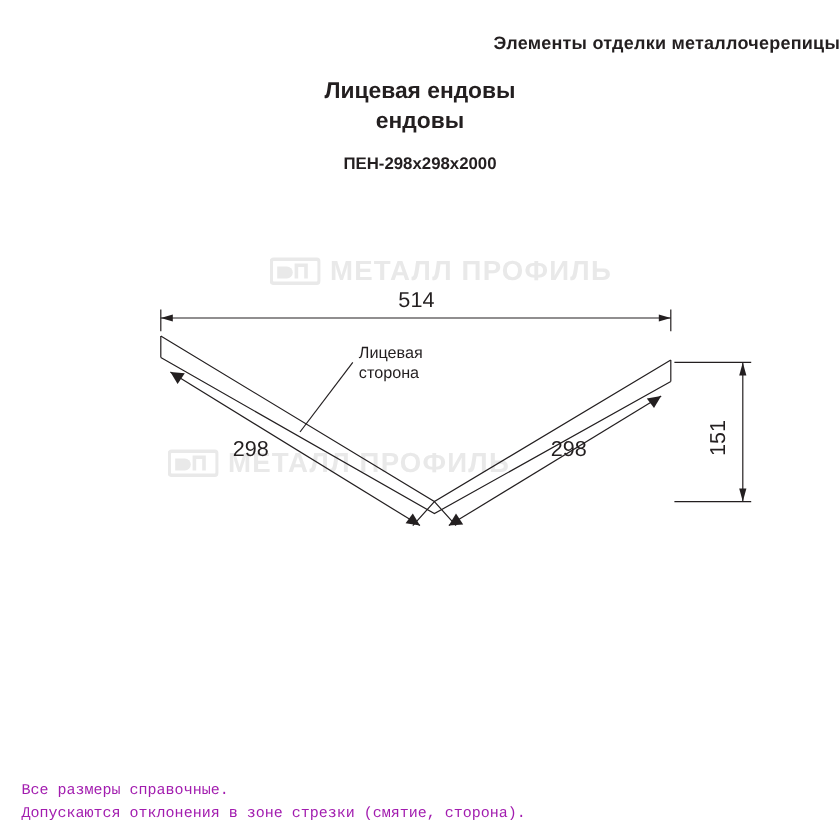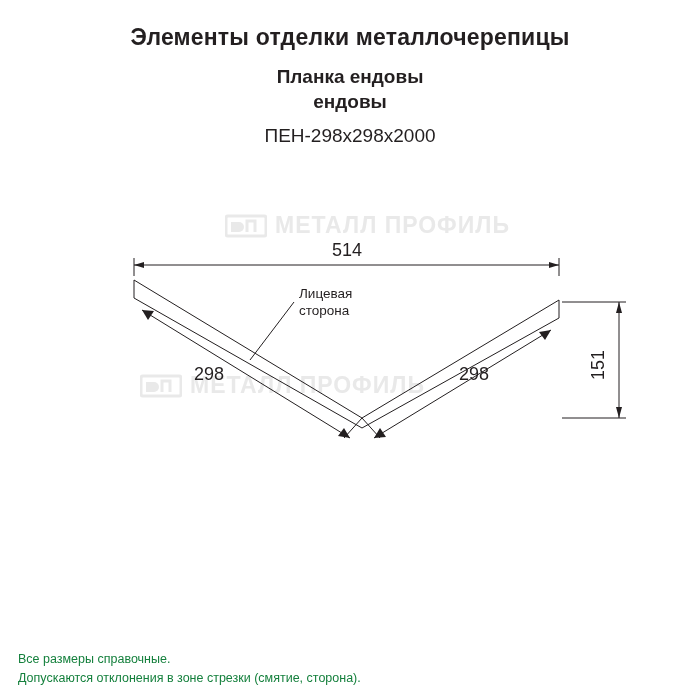--- a/index.html
+++ b/index.html
@@ -21,35 +21,36 @@
     height: 700px;
   }
   .title-block {
     position: absolute;
     top: 22px;
     left: 0;
     width: 700px;
     text-align: center;
   }
   .main-title {
-    font-size: 23px;
+    font-size: 15px;
     font-weight: bold;
     letter-spacing: 0.2px;
     line-height: 30px;
+    text-align: right;
   }
   .sub-title {
     margin-top: 12px;
     font-size: 19px;
     font-weight: bold;
     line-height: 25px;
   }
   .code-title {
     margin-top: 10px;
-    font-size: 19px;
-    font-weight: normal;
+    font-size: 14px;
+    font-weight: bold;
     line-height: 24px;
   }
   .drawing {
     position: absolute;
     top: 180px;
     left: 14px;
     width: 700px;
     height: 460px;
   }
   .drawing svg {
@@ -80,42 +81,43 @@
   }
   .wm1 { top: 30px; left: 225px; }
   .wm2 { top: 190px; left: 140px; }
   .footer {
     position: absolute;
     left: 18px;
     bottom: 12px;
     width: 664px;
     font-size: 12.5px;
     line-height: 19px;
-    color: #15803d;
+    color: #a21caf;
+    font-family: Liberation Mono, monospace;
   }
   .dim-text {
     font-family: "Liberation Sans", sans-serif;
     font-size: 18px;
     fill: #231f20;
   }
   .label-text {
     font-family: "Liberation Sans", sans-serif;
     font-size: 13.5px;
     fill: #231f20;
   }
 </style>
 </head>
 <body>
 
 <div class="page">
 
   <div class="title-block">
     <div class="main-title">Элементы отделки металлочерепицы</div>
     <div class="sub-title">
-      <div>Планка ендовы</div>
+      <div>Лицевая ендовы</div>
       <div>ендовы</div>
     </div>
     <div class="code-title">ПЕН-298х298х2000</div>
   </div>
 
   <div class="watermark-layer">
     <div class="wm wm1">
       <svg class="wm-mark" width="42" height="30" viewBox="0 0 42 30">
         <rect x="1" y="6" width="40" height="20" rx="2" fill="none" stroke="#e9e9e9" stroke-width="3"></rect>
         <path d="M6 22 L6 12 L14 12 A5 5 0 0 1 14 22 Z" fill="#e9e9e9"></path>

